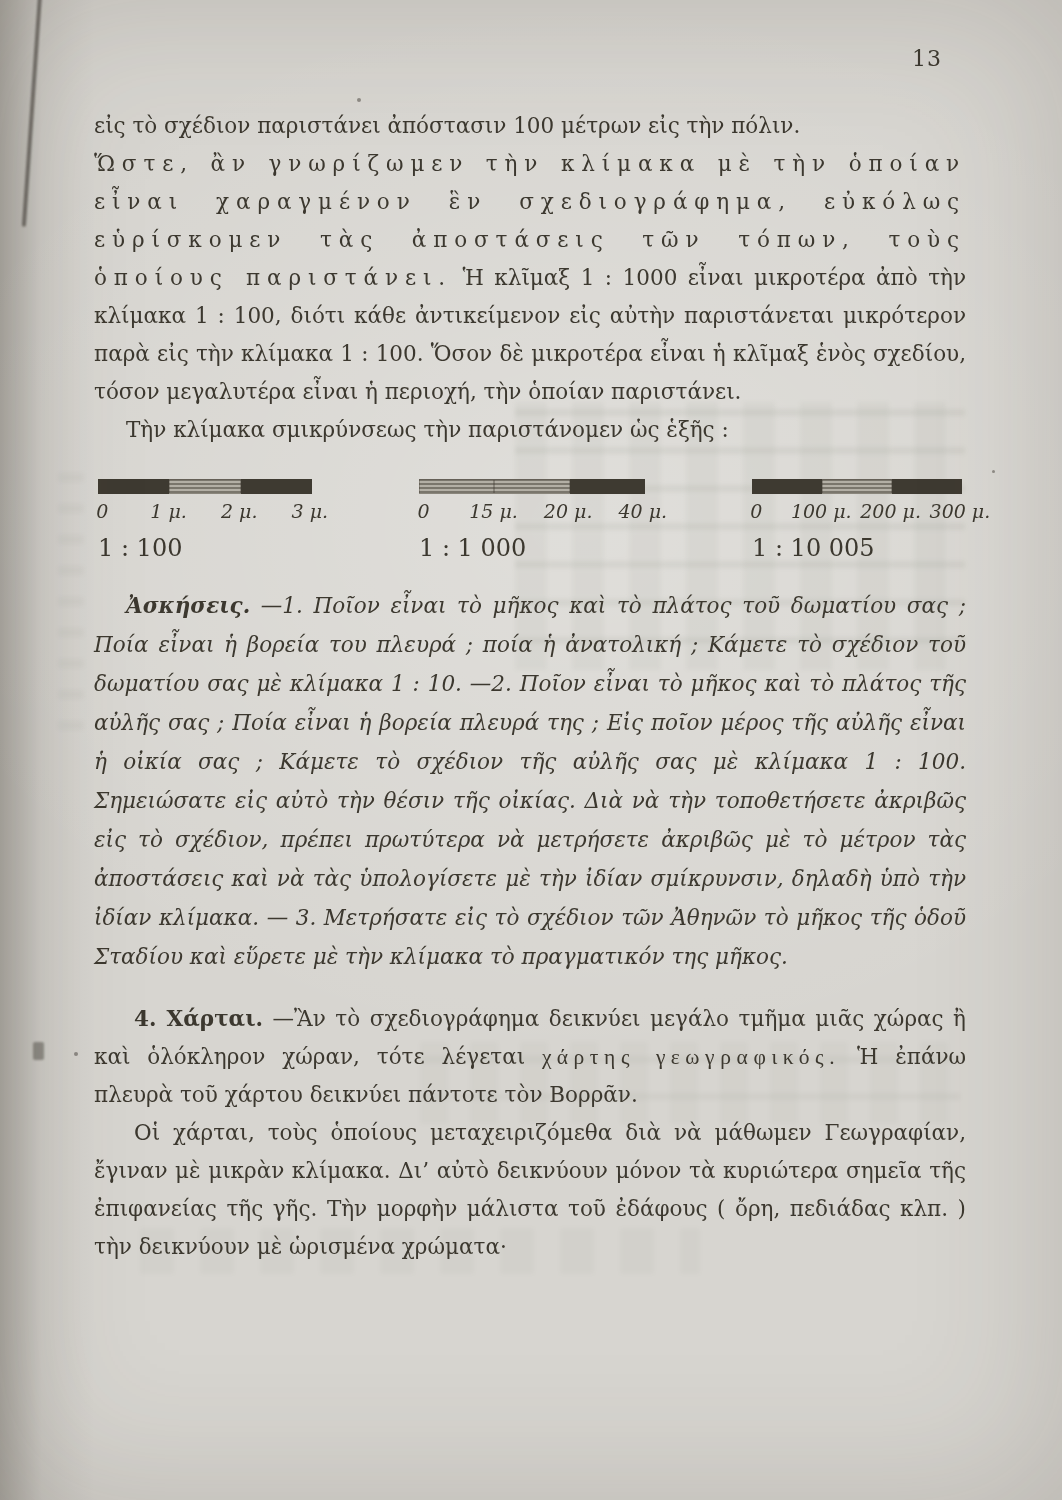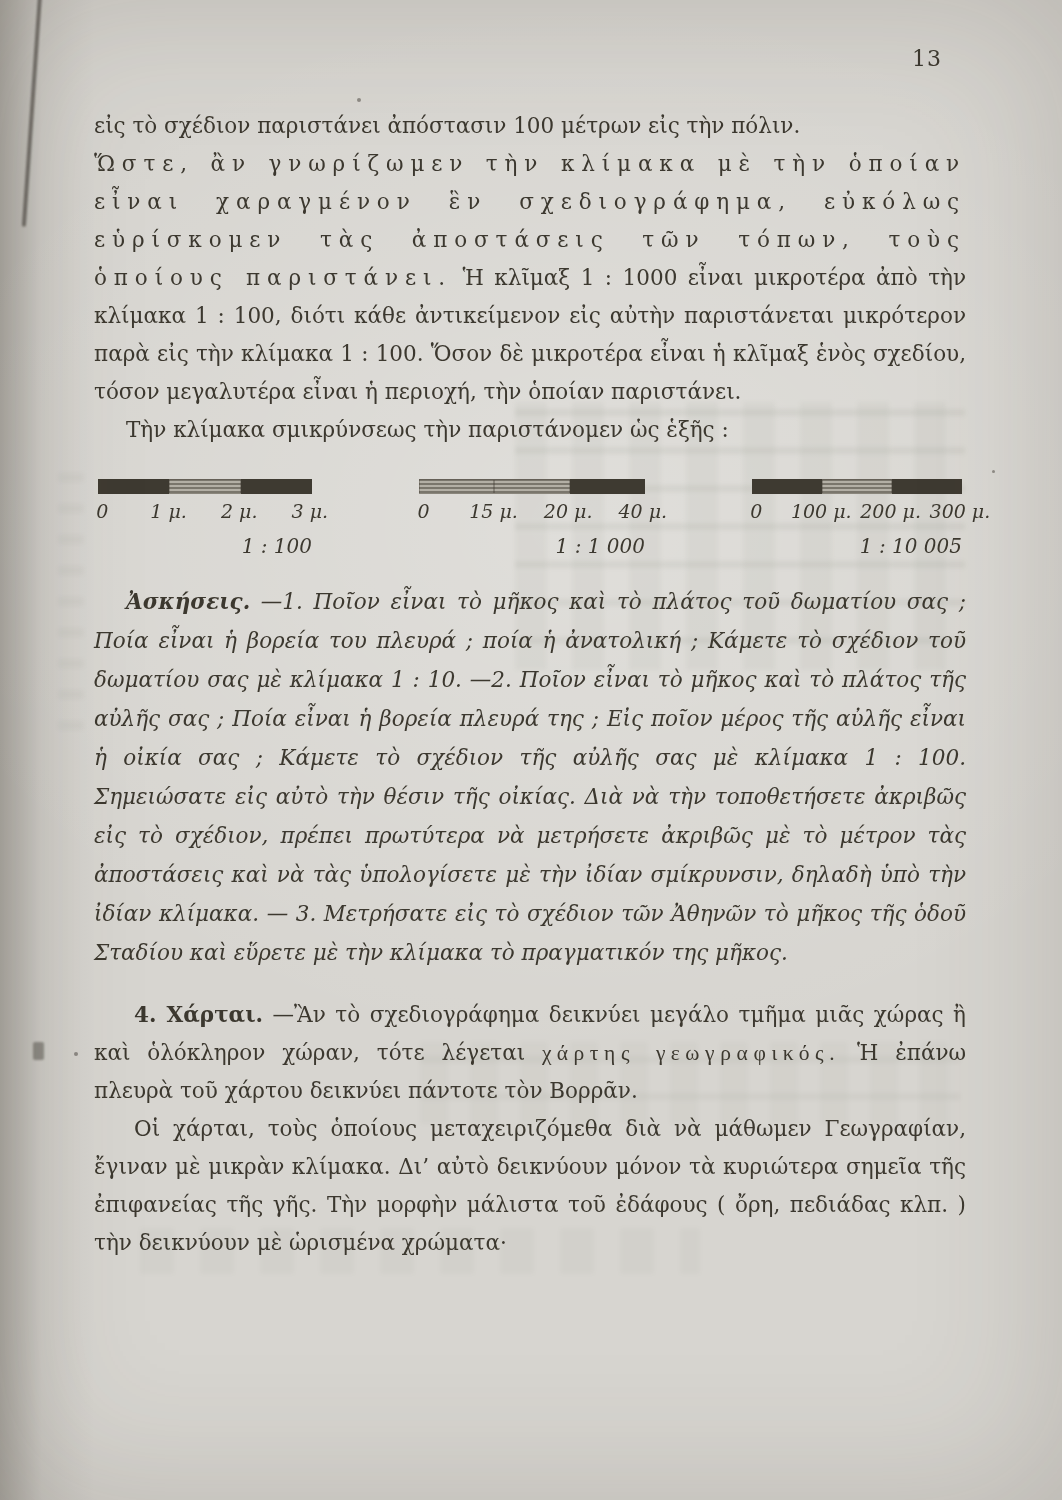--- a/index.html
+++ b/index.html
@@ -56,21 +56,21 @@
   .bar{display:flex;height:15px;}
   .seg{flex:1;}
   .seg.solid{background:#3e3a31;}
   .seg.hatch{background:repeating-linear-gradient(180deg,#7a766c 0 2px,#b3afa5 2px 4px);box-shadow:inset 0 0 0 1px rgba(62,58,49,0.35);}
   .ticks{position:relative;height:30px;font-style:italic;font-size:19px;}
   .tick{position:absolute;top:6px;transform:translateX(-50%);white-space:nowrap;}
   .tick.t0{left:2%;}
   .tick.t1{left:33%;}
   .tick.t2{left:66%;}
   .tick.t3{left:99%;}
-  .ratio{text-align:right;font-style:italic;font-size:20px;margin-top:10px;}
+  .ratio{text-align:left;font-size:24px;margin-top:10px;}
 </style>
 </head>
 <body>
 
 <div class="page">
 
   <div class="edge-line"></div>
   <div class="edge-mark"></div>
   <div class="smudge s1"></div>
   <div class="smudge s2"></div>

